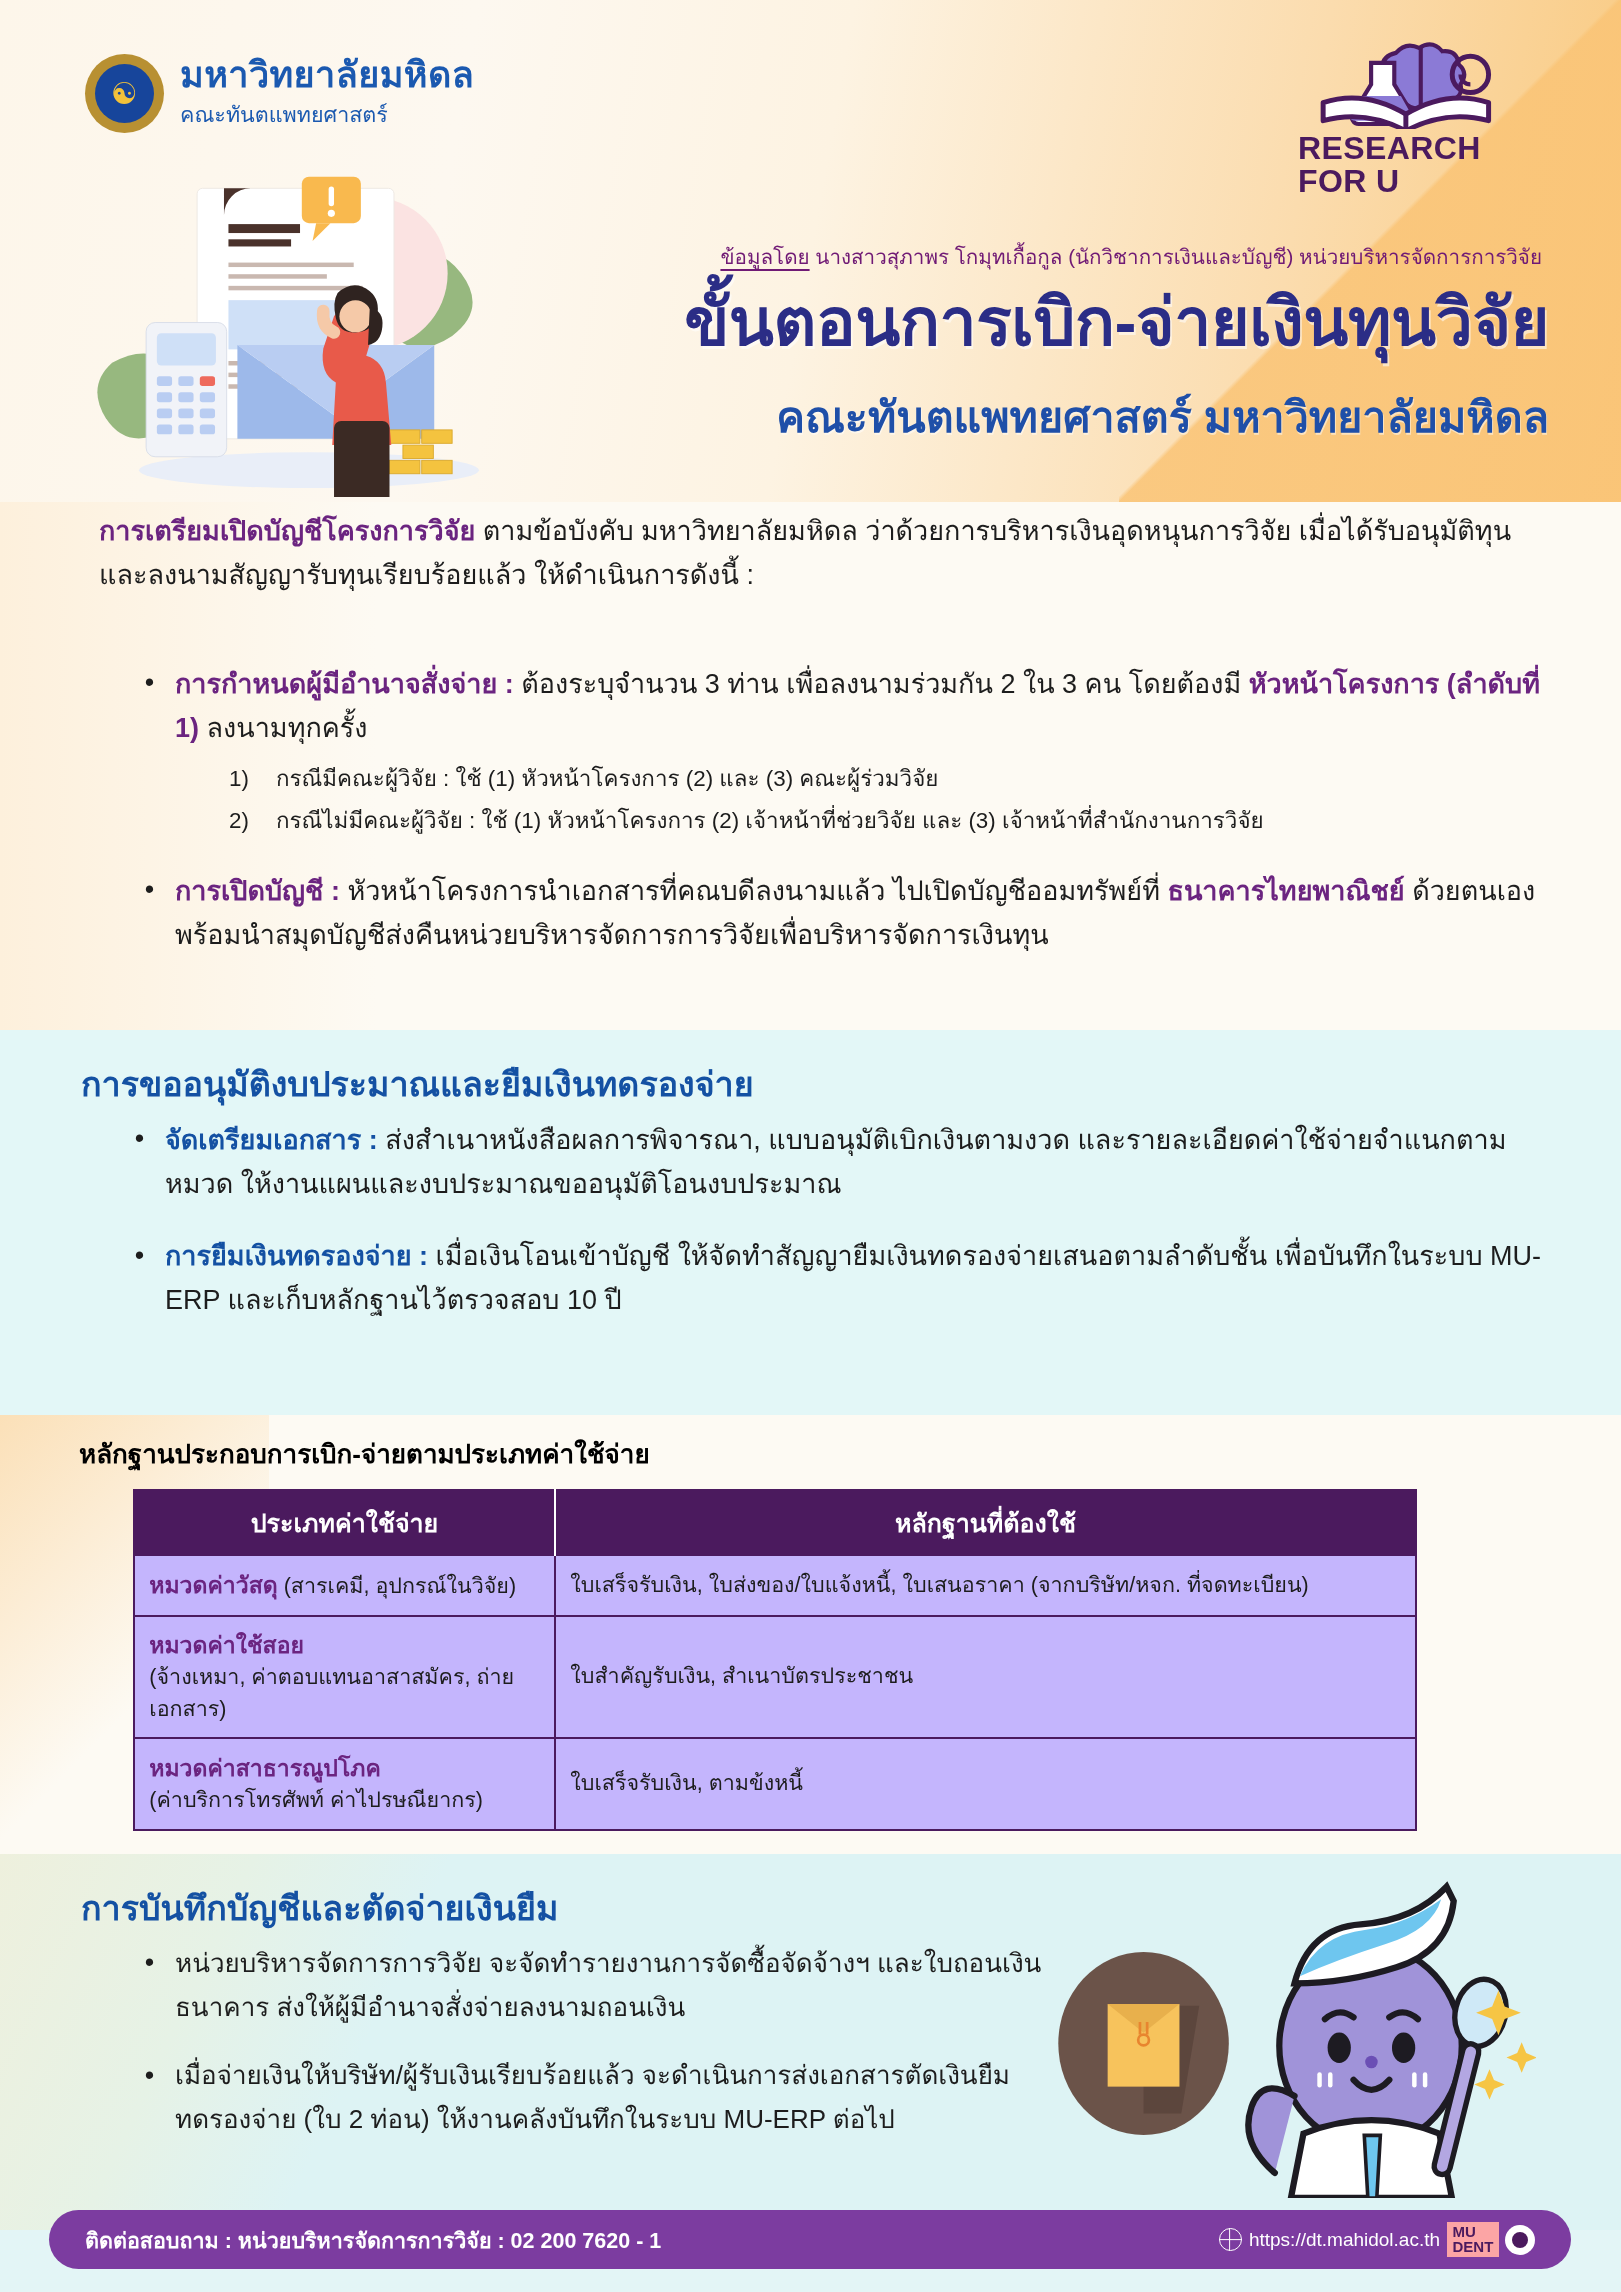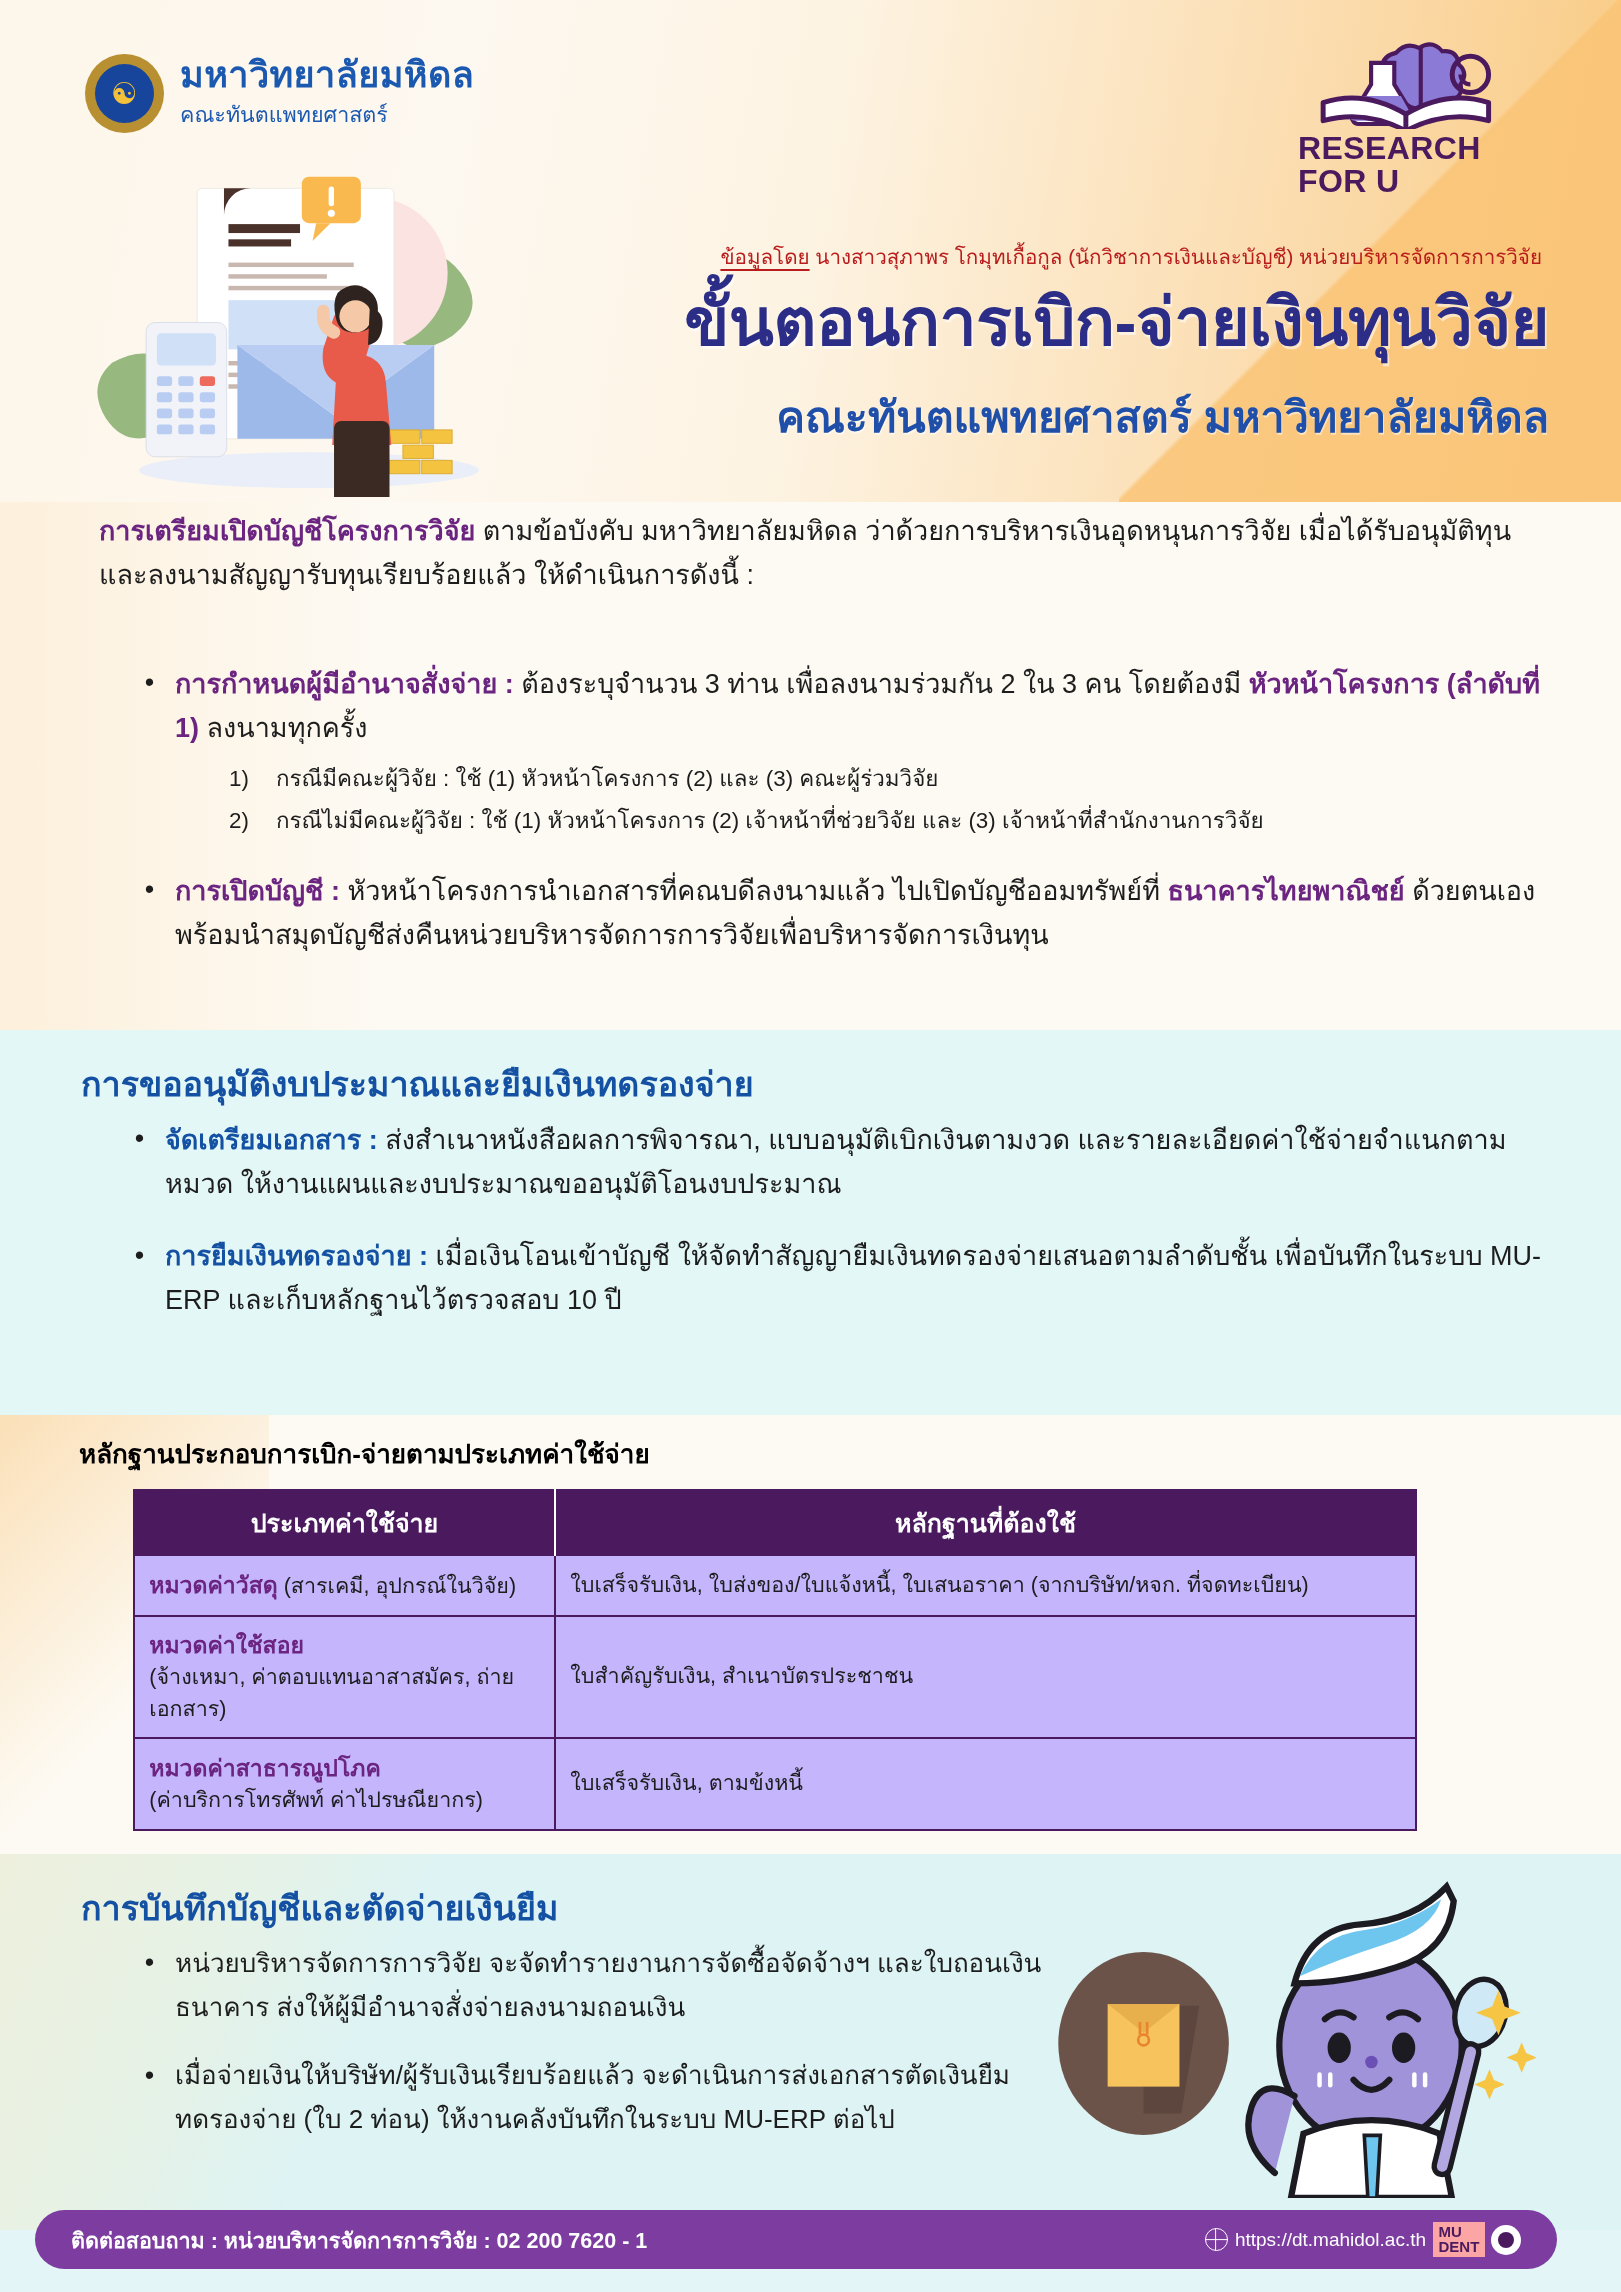--- a/index.html
+++ b/index.html
@@ -48,21 +48,21 @@
             display:flex; align-items:center; justify-content:center;
             color:#f3c23a; font-size:30px; line-height:1; }
   .mu-name{ color:#1b59b0; font-size:36px; font-weight:700; letter-spacing:0.4px; line-height:1.05;}
   .mu-fac{ color:#1b59b0; font-size:21.5px; font-weight:500; margin-top:3.6px;}
 
   .rfu{ position:absolute; right:81px; top:38px; width:242px; }
   .rfu-title{ color:#4b1a5e; font-size:32px; font-weight:800; line-height:1.02; letter-spacing:0.4px;}
 
   .byline{
     position:absolute; right:79px; top:240px;
-    font-size:20.6px; color:#b91c1c; white-space:nowrap;
+    font-size:20.6px; color:#701a75; white-space:nowrap;
   }
   .byline u{ text-decoration-thickness:1.8px; text-underline-offset:4.5px;}
 
   .title-main{
     position:absolute; right:72px; top:288px; text-align:right;
     color:#2b2d86; font-size:66px; font-weight:800; letter-spacing:-0.4px; line-height:1.06;
     text-shadow:1.8px 2.7px 0 rgba(255,255,255,.55);
   }
   .title-sub{
     position:absolute; right:72px; top:394px; text-align:right;
@@ -123,21 +123,21 @@
 
   .sect4-head{
     position:absolute; left:81px; top:1881px;
     color:#1451a3; font-size:34px; font-weight:800;
   }
   .sect4{ position:absolute; left:134px; top:1942px; width:922px; }
   .sect4 li.b{ font-size:26px; line-height:1.68; }
 
   
   .footbar{
-    position:absolute; left:35px; top:2210px; width:1522px; height:59px;
+    position:absolute; left:49px; top:2210px; width:1522px; height:59px;
     background:#7c3ca0; border-radius:29.6px;
     display:flex; align-items:center; justify-content:space-between;
     padding:0 36px;
   }
   .foot-left{ color:#fff; font-size:21.5px; font-weight:600; }
   .foot-right{ display:flex; align-items:center; gap:7px; }
   .globe{ width:23px; height:23px; border:1.8px solid #fff; border-radius:50%; position:relative; flex:0 0 auto;}
   .globe::before{ content:""; position:absolute; left:50%; top:-0.9px; width:0; height:23px;
     border-left:1.8px solid #fff; transform:translateX(-0.9px); }
   .globe::after{ content:""; position:absolute; left:-0.9px; top:50%; width:23px; height:0;

